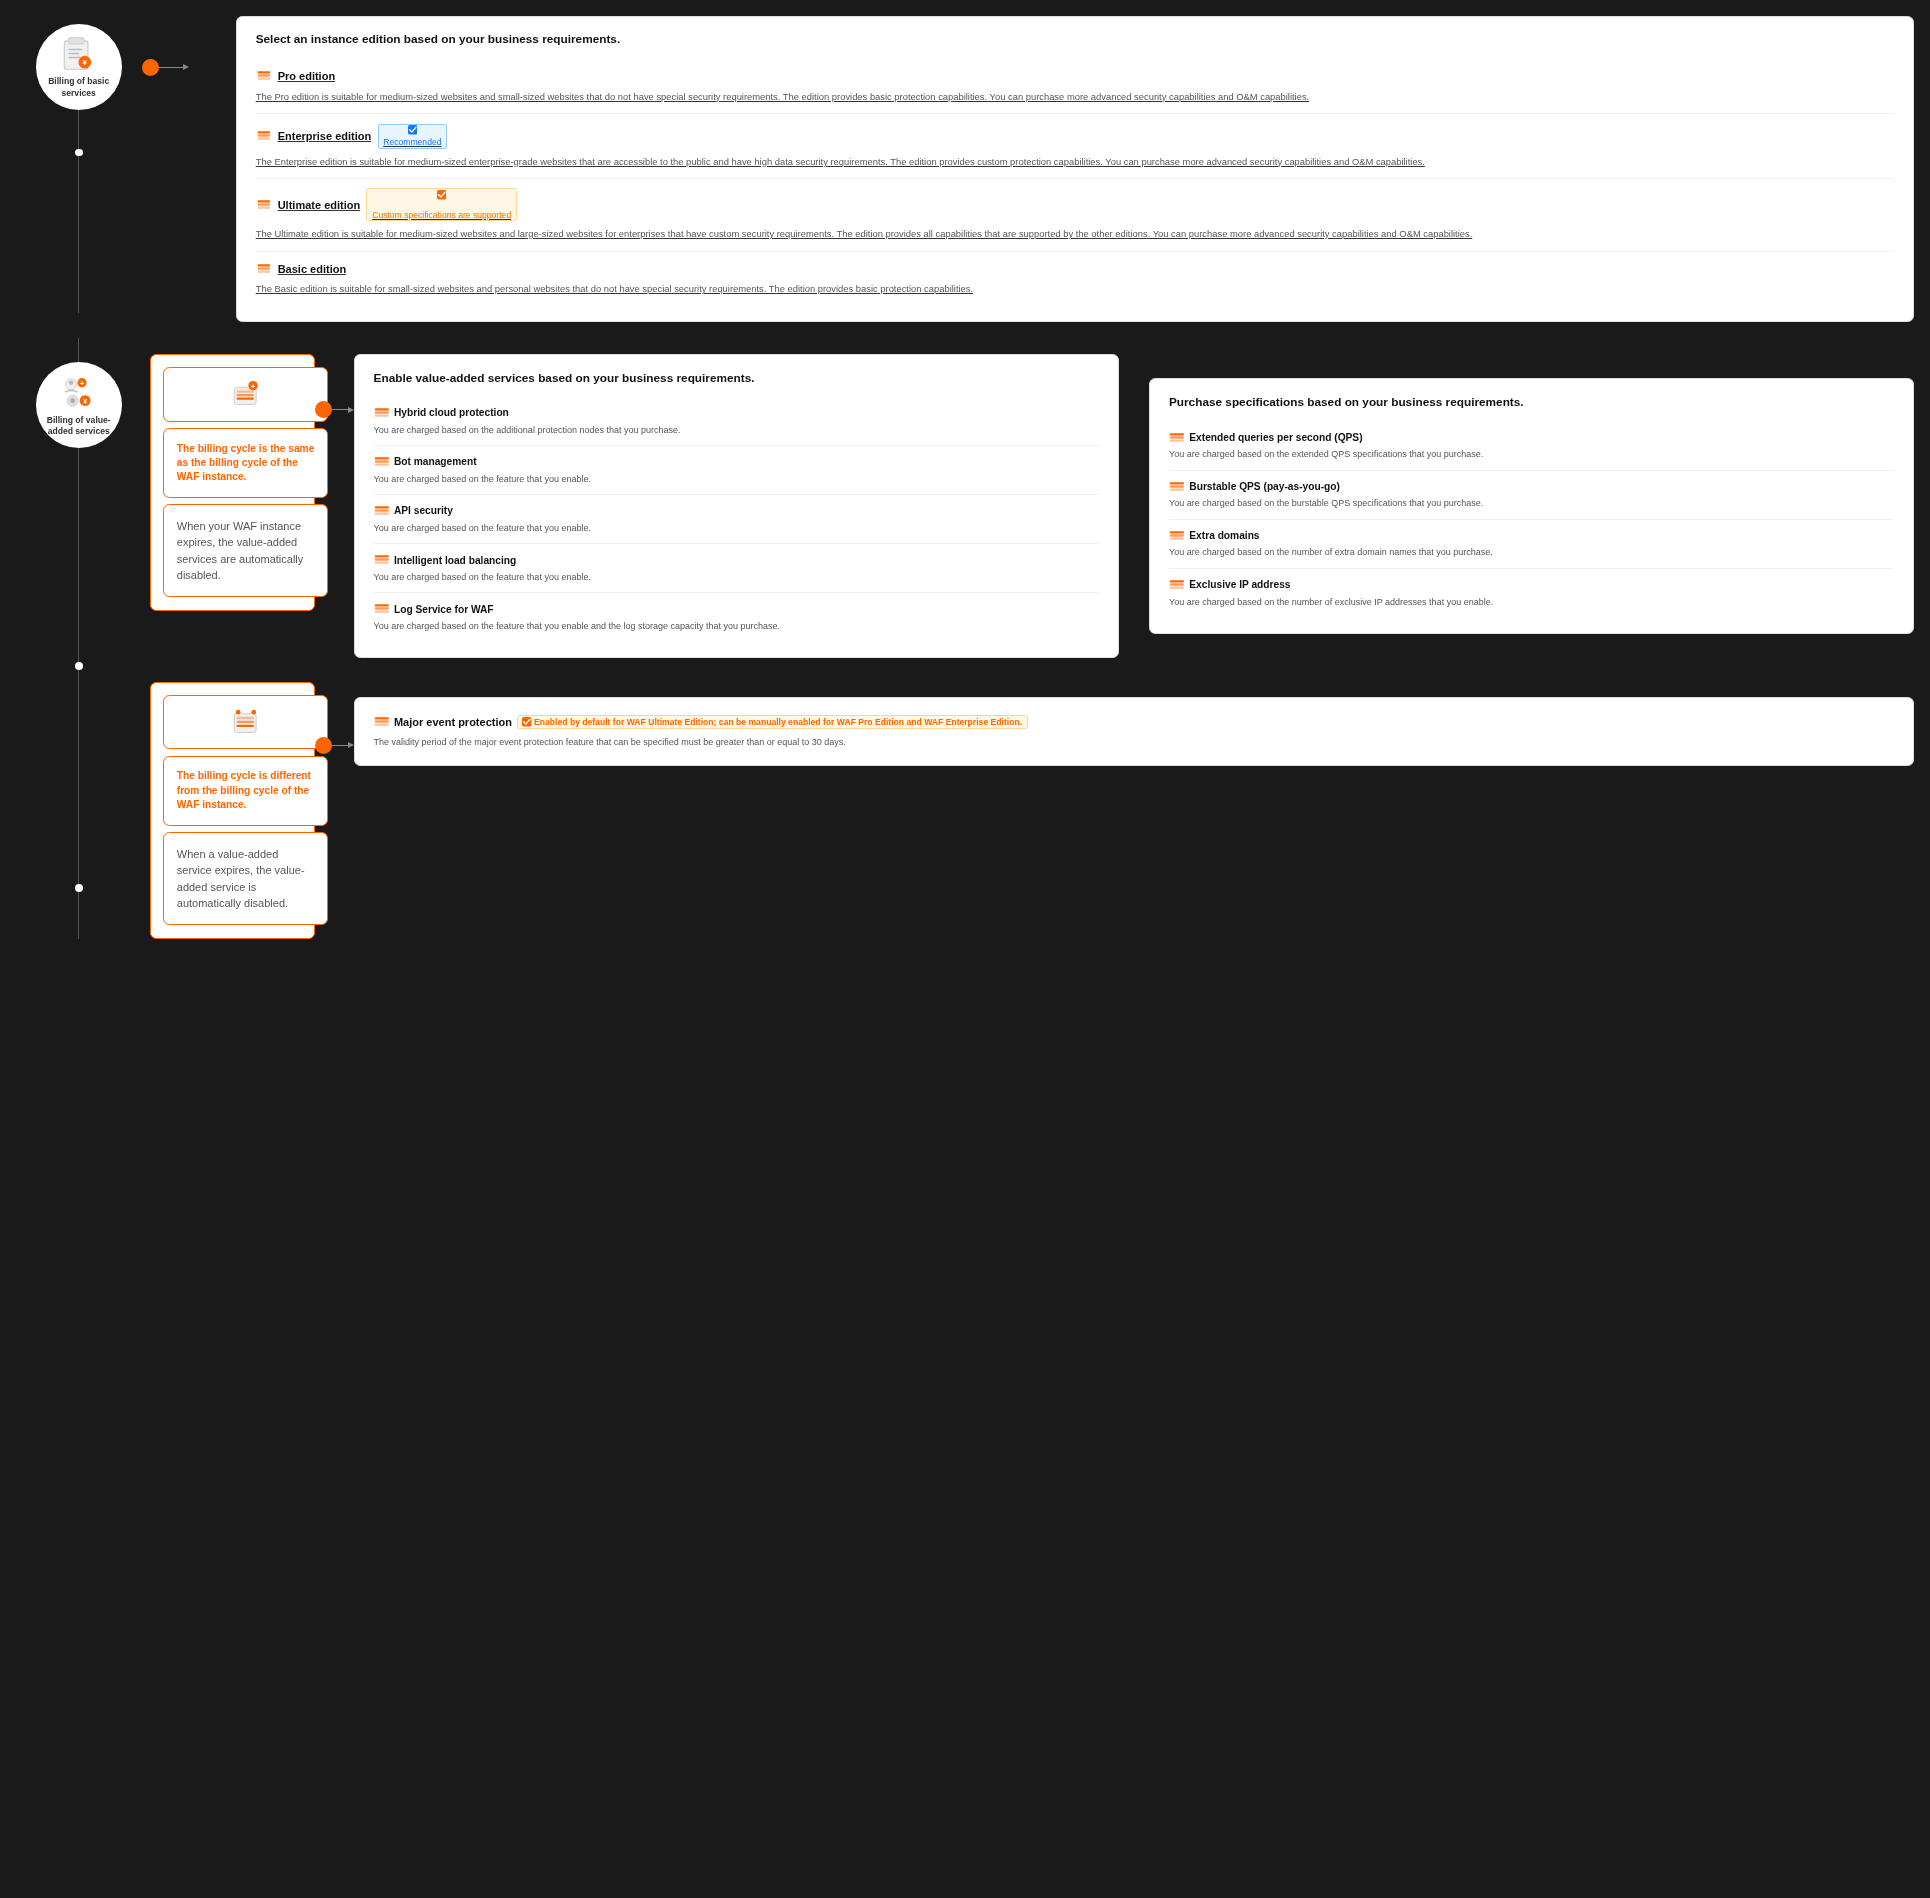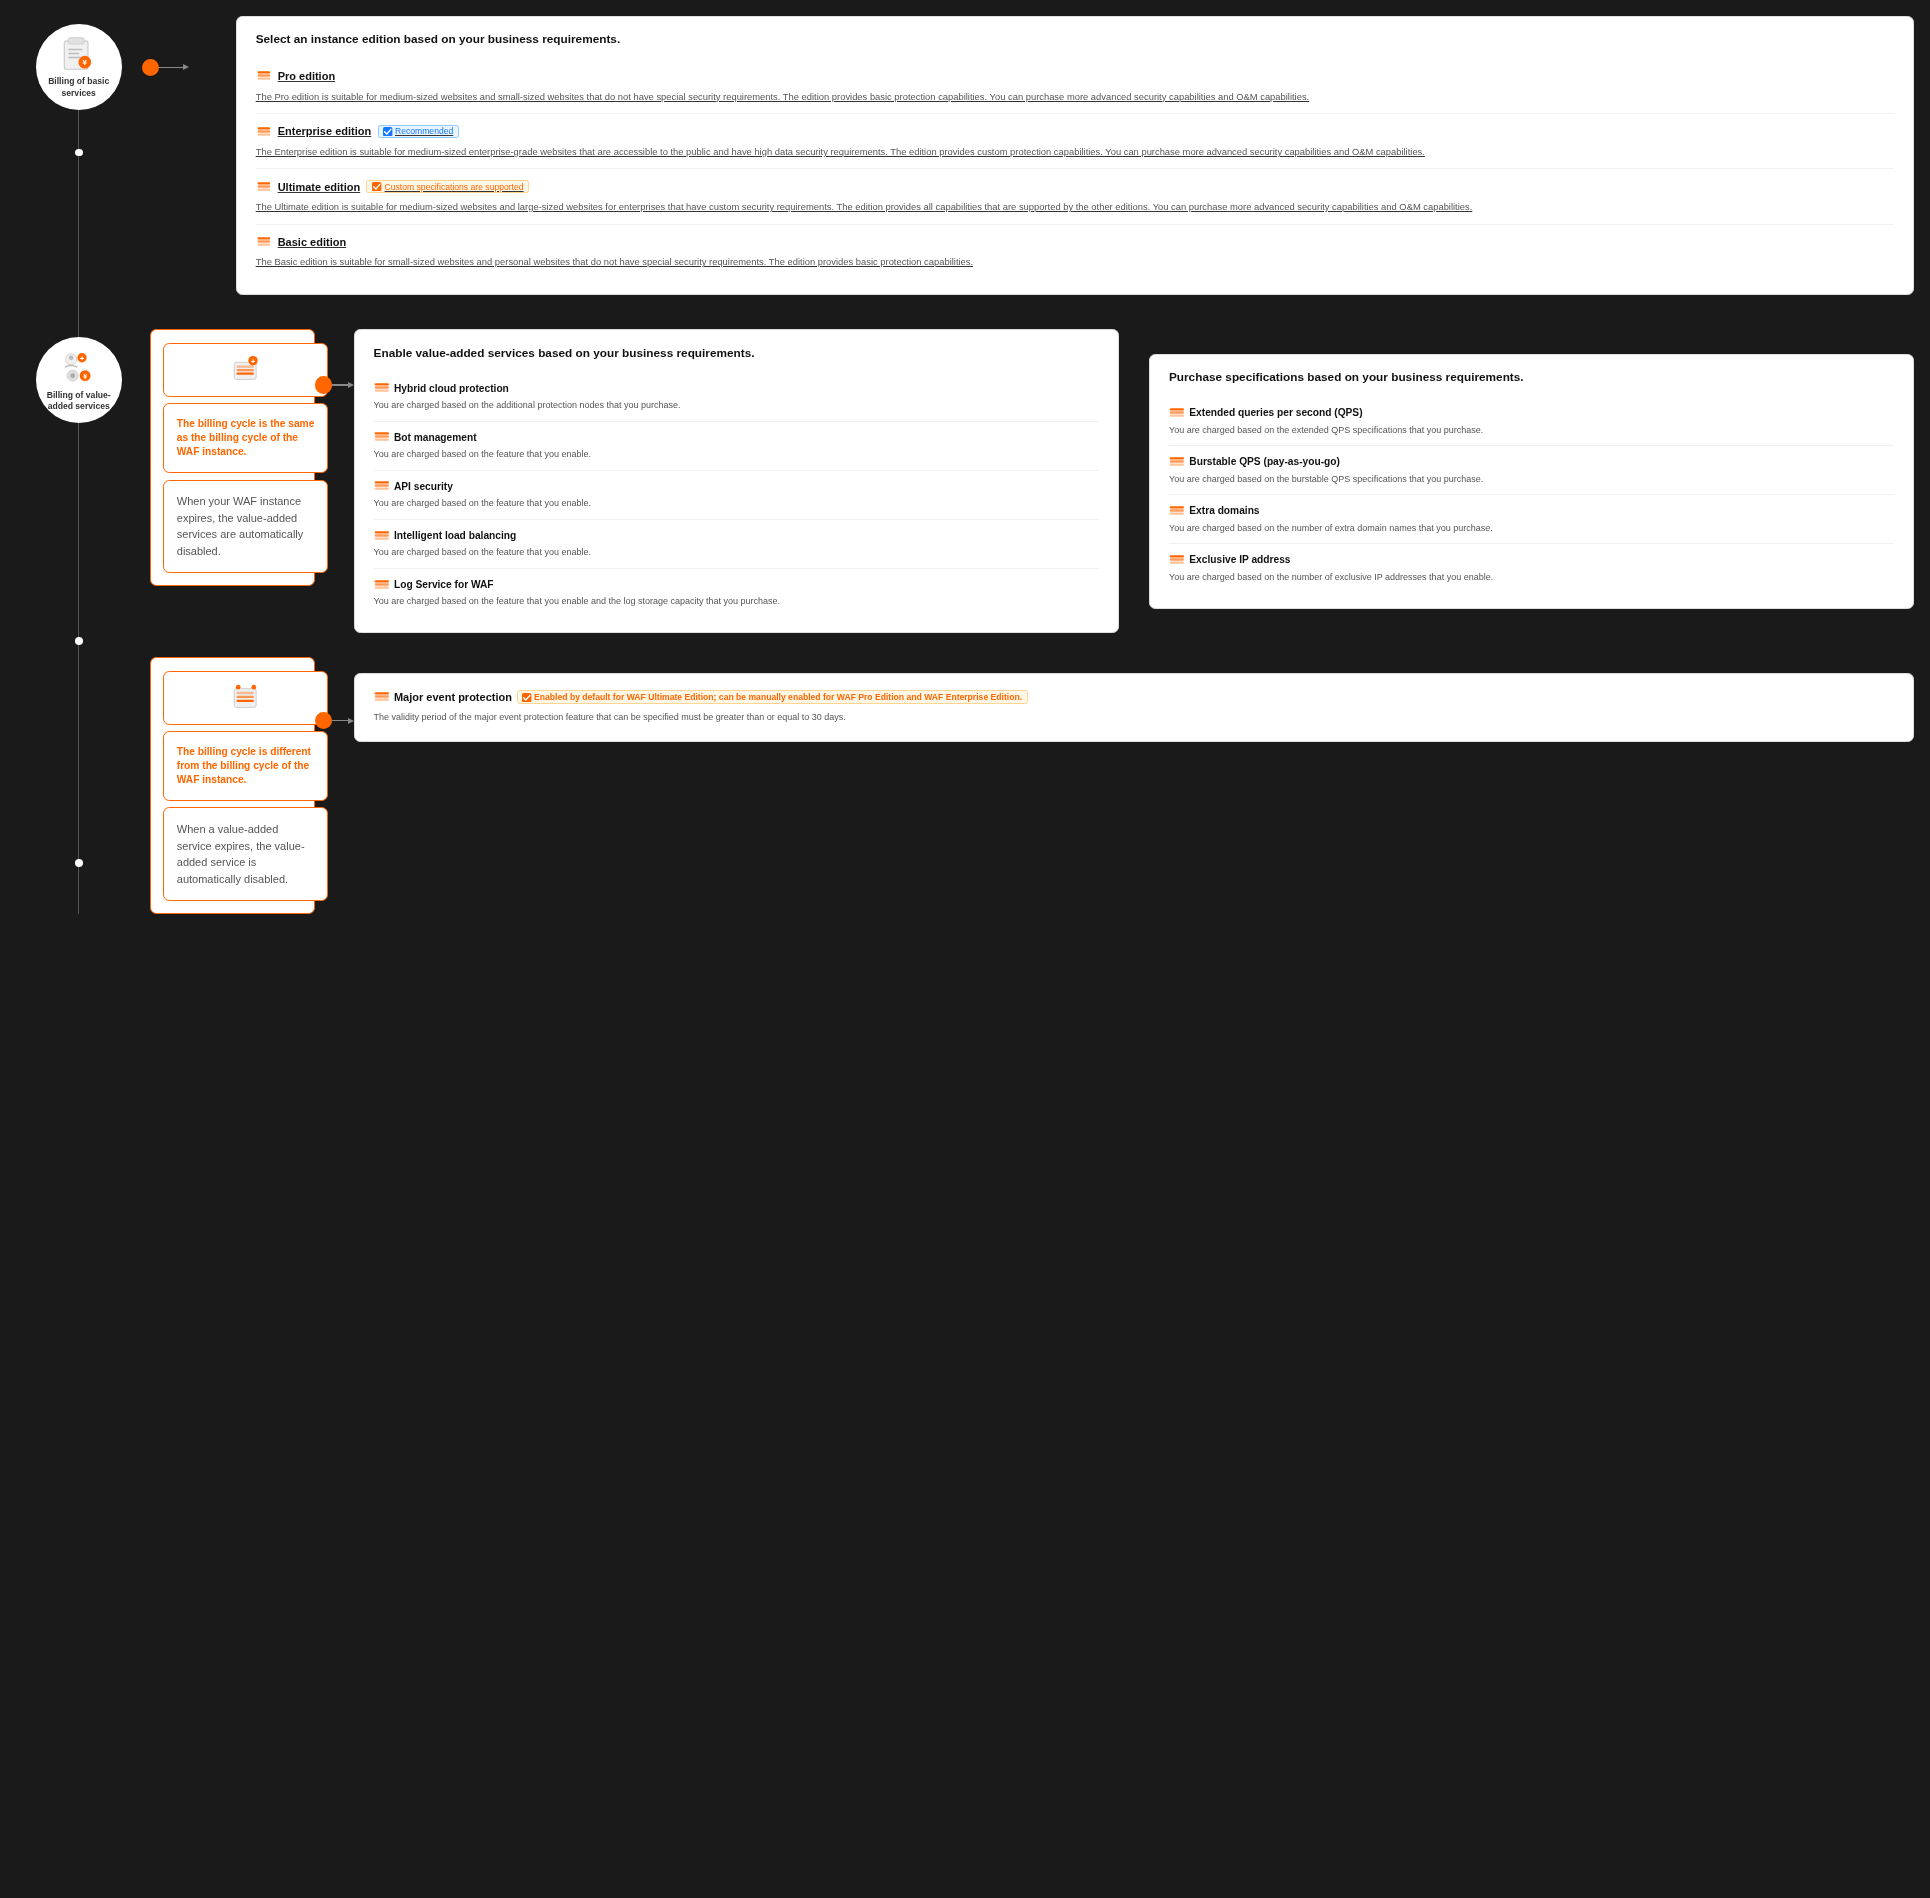--- a/index.html
+++ b/index.html
@@ -120,32 +120,34 @@
     .badge-recommended {
       background: #e8f4ff;
       color: #1677ff;
       border: 0.8px solid #91caff;
       border-radius: 2.4px;
       font-size: 8.6px;
       padding: 0.8px 4.7px;
       display: flex;
       align-items: center;
       gap: 2.4px;
+      flex-direction: column;
     }
 
     .badge-custom {
       background: #fff7e6;
       color: #f60;
       border: 0.8px solid #ffd591;
       border-radius: 2.4px;
       font-size: 8.6px;
       padding: 0.8px 4.7px;
       display: flex;
       align-items: center;
-      gap: 3px;
+      gap: 10px;
+      flex-direction: column;
     }
 
     .edition-desc {
       font-size: 9.4px;
       color: #555;
       line-height: 1.6;
     }
 
     .section-value-added {
       background: #fff;

